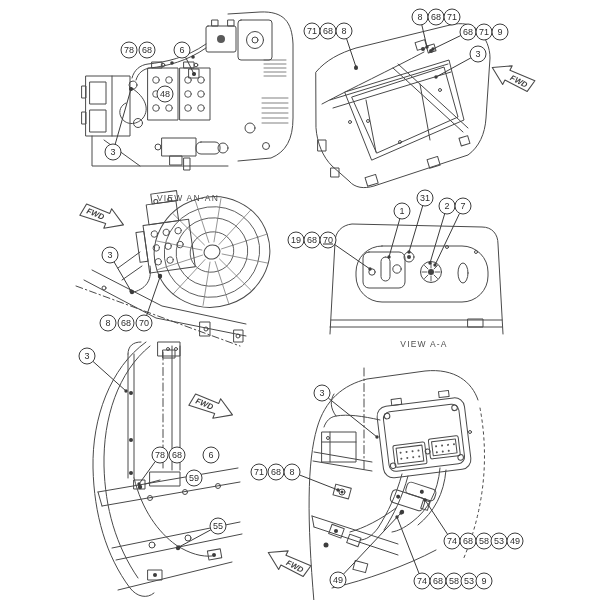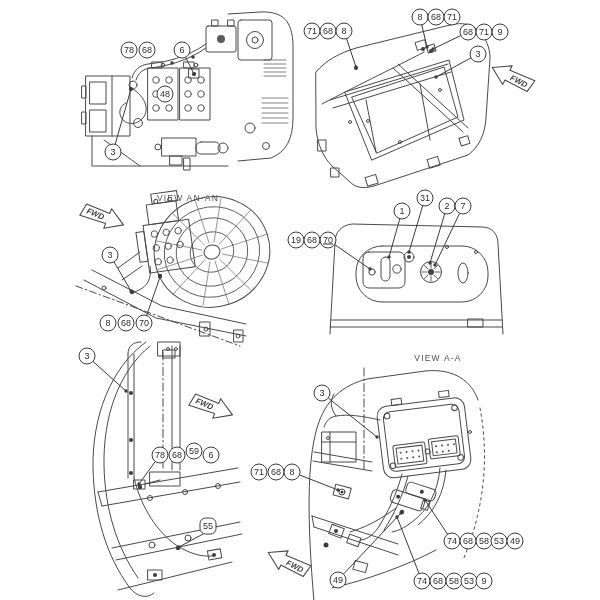--- a/index.html
+++ b/index.html
@@ -348,33 +348,33 @@
     <div class="callout" style="left: 296px; top: 240px;">19</div>
     <div class="callout" style="left: 312px; top: 240px;">68</div>
     <div class="callout" style="left: 328px; top: 240px; text-decoration: underline;">70</div>
     <div class="callout" style="left: 402px; top: 211px;">1</div>
     <div class="callout" style="left: 425px; top: 198px;">31</div>
     <div class="callout" style="left: 447px; top: 206px;">2</div>
     <div class="callout" style="left: 463px; top: 206px;">7</div>
     <div class="callout" style="left: 87px; top: 356px;">3</div>
     <div class="callout" style="left: 160px; top: 455px;">78</div>
     <div class="callout" style="left: 177px; top: 455px;">68</div>
-    <div class="callout" style="left: 194px; top: 451px;">59</div>
+    <div class="callout" style="left: 194px; top: 478px;">59</div>
     <div class="callout" style="left: 211px; top: 455px;">6</div>
-    <div class="callout" style="left: 208px; top: 526px; border-radius: 6px;">55</div>
+    <div class="callout" style="left: 218px; top: 526px;">55</div>
     <div class="callout" style="left: 322px; top: 393px;">3</div>
     <div class="callout" style="left: 259px; top: 472px;">71</div>
     <div class="callout" style="left: 276px; top: 472px;">68</div>
     <div class="callout" style="left: 292px; top: 472px;">8</div>
     <div class="callout" style="left: 452px; top: 541px;">74</div>
     <div class="callout" style="left: 468px; top: 541px;">68</div>
     <div class="callout" style="left: 484px; top: 541px;">58</div>
     <div class="callout" style="left: 499px; top: 541px;">53</div>
     <div class="callout" style="left: 515px; top: 541px;">49</div>
     <div class="callout" style="left: 338px; top: 580px;">49</div>
     <div class="callout" style="left: 422px; top: 581px;">74</div>
     <div class="callout" style="left: 438px; top: 581px;">68</div>
     <div class="callout" style="left: 454px; top: 581px;">58</div>
     <div class="callout" style="left: 469px; top: 581px;">53</div>
     <div class="callout" style="left: 484px; top: 581px;">9</div>
     <div class="view-label" style="left: 188px; top: 198px;">VIEW AN-AN</div>
-    <div class="view-label" style="left: 424px; top: 358px; margin-left: 14px;">VIEW A-A</div>
+    <div class="view-label" style="left: 424px; top: 344px;">VIEW A-A</div>
   </div>
 
 </body></html>

